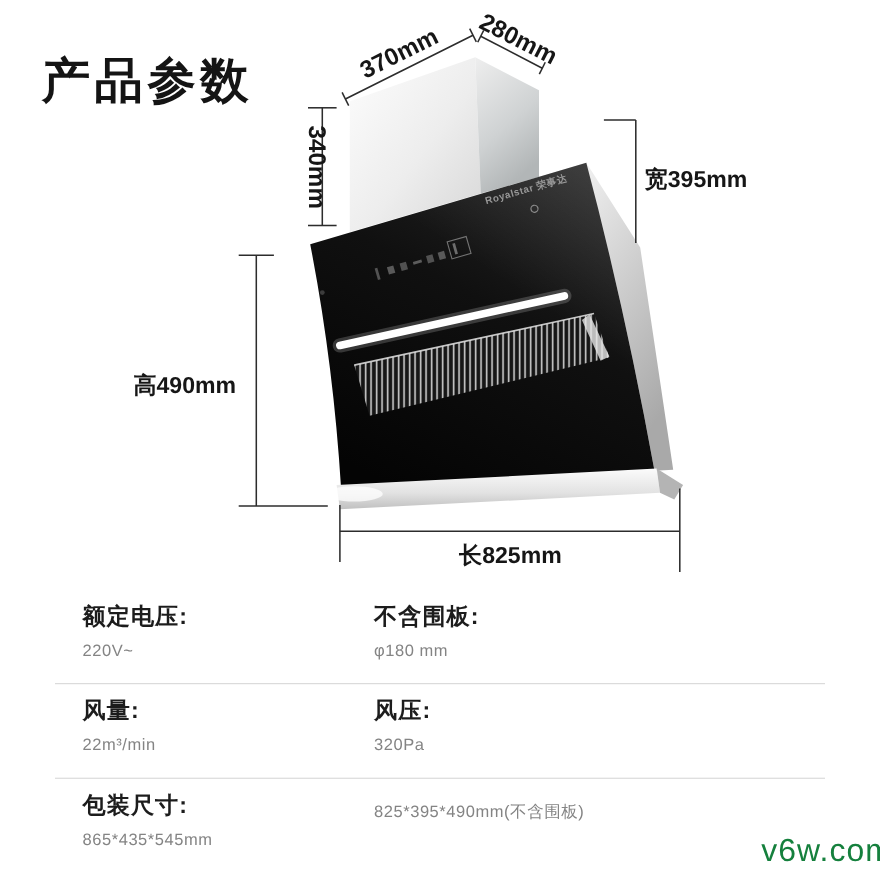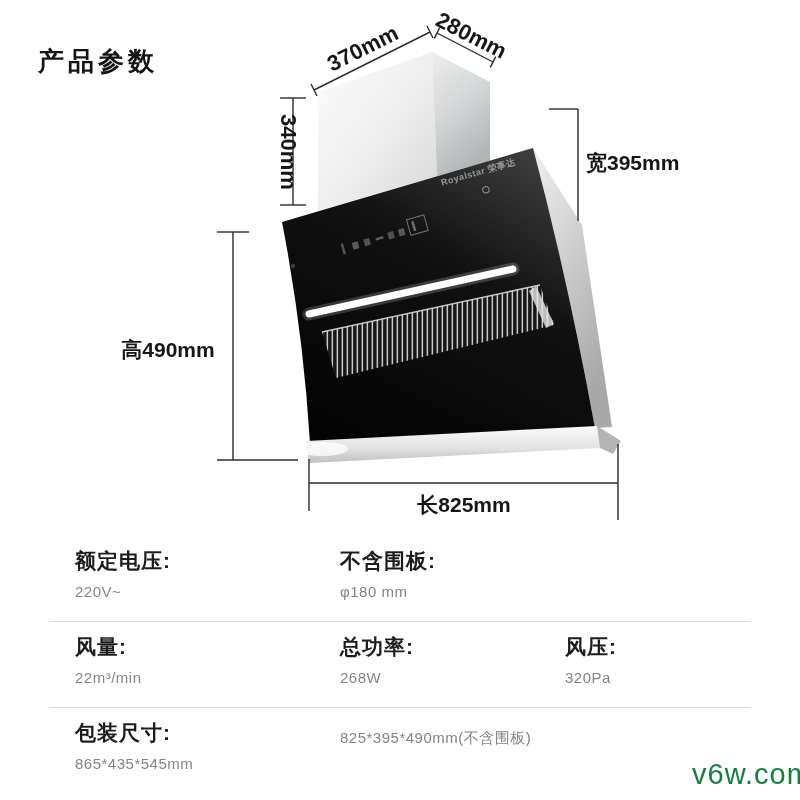--- a/index.html
+++ b/index.html
@@ -2,21 +2,21 @@
 <html><head>
 <meta charset="utf-8">
 <style>
   html,body{margin:0;padding:0;background:#fff;}
   .stage{
     position:relative;width:800px;height:800px;background:#ffffff;overflow:hidden;
     font-family:"Liberation Sans","DejaVu Sans",sans-serif;
   }
   .page-title{
     position:absolute;left:38px;top:44px;
-    font-size:26px;font-weight:700;color:#141414;letter-spacing:4px;
+    font-size:44px;font-weight:700;color:#141414;letter-spacing:4px;
   }
   .diagram{position:absolute;left:0;top:0;}
   .dim-text{font-weight:700;fill:#161616;}
   .spec-table{position:absolute;left:50px;top:536px;width:700px;}
   .spec-row{
     display:grid;grid-template-columns:265px 225px 210px;
     box-sizing:border-box;padding:12px 0 0 25px;height:86px;
     border-bottom:1px solid #d8d8d8;
   }
   .spec-row.last{border-bottom:none;height:84px;}
@@ -168,24 +168,20 @@
         <div class="spec-label">不含围板:</div>
         <div class="spec-value">φ180 mm</div>
       </div>
     </div>
     <div class="spec-row">
       <div>
         <div class="spec-label">风量:</div>
         <div class="spec-value">22m³/min</div>
       </div>
       <div>
-        <div class="spec-label">总功率:</div>
-        <div class="spec-value">268W</div>
-      </div>
-      <div>
         <div class="spec-label">风压:</div>
         <div class="spec-value">320Pa</div>
       </div>
     </div>
     <div class="spec-row last">
       <div>
         <div class="spec-label">包装尺寸:</div>
         <div class="spec-value">865*435*545mm</div>
       </div>
       <div>

